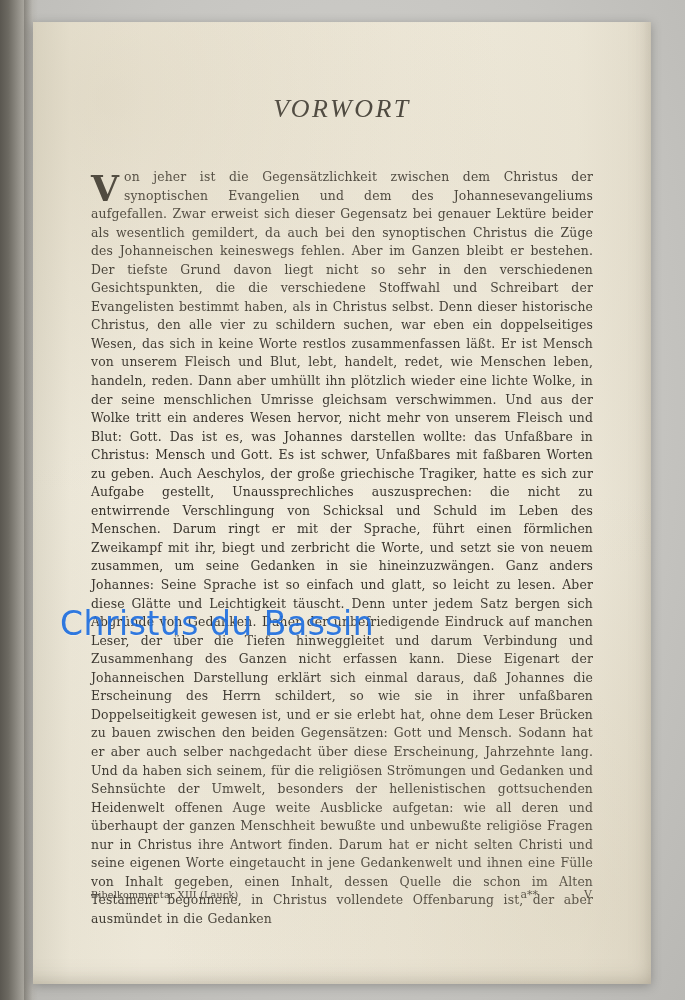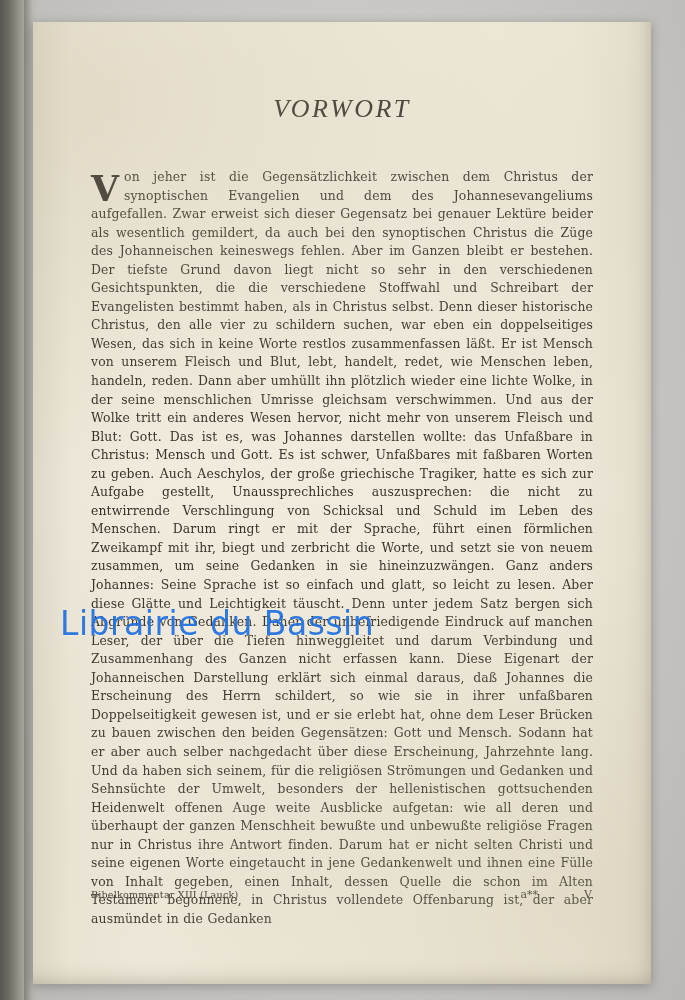--- a/index.html
+++ b/index.html
@@ -187,15 +187,15 @@
       <div id="footer-right">
         <span id="signature-mark">a**</span>
         <span id="folio">V</span>
       </div>
     </div>
 
   </div>
 
   <div id="page-shadow"></div>
 
-  <div id="watermark" style="color: rgb(31, 111, 224);">Librairie du Bassin</div>
+  <div id="watermark" style="color: rgb(31, 111, 224);">Christus du Bassin</div>
 
 </div>
 
 </body></html>

